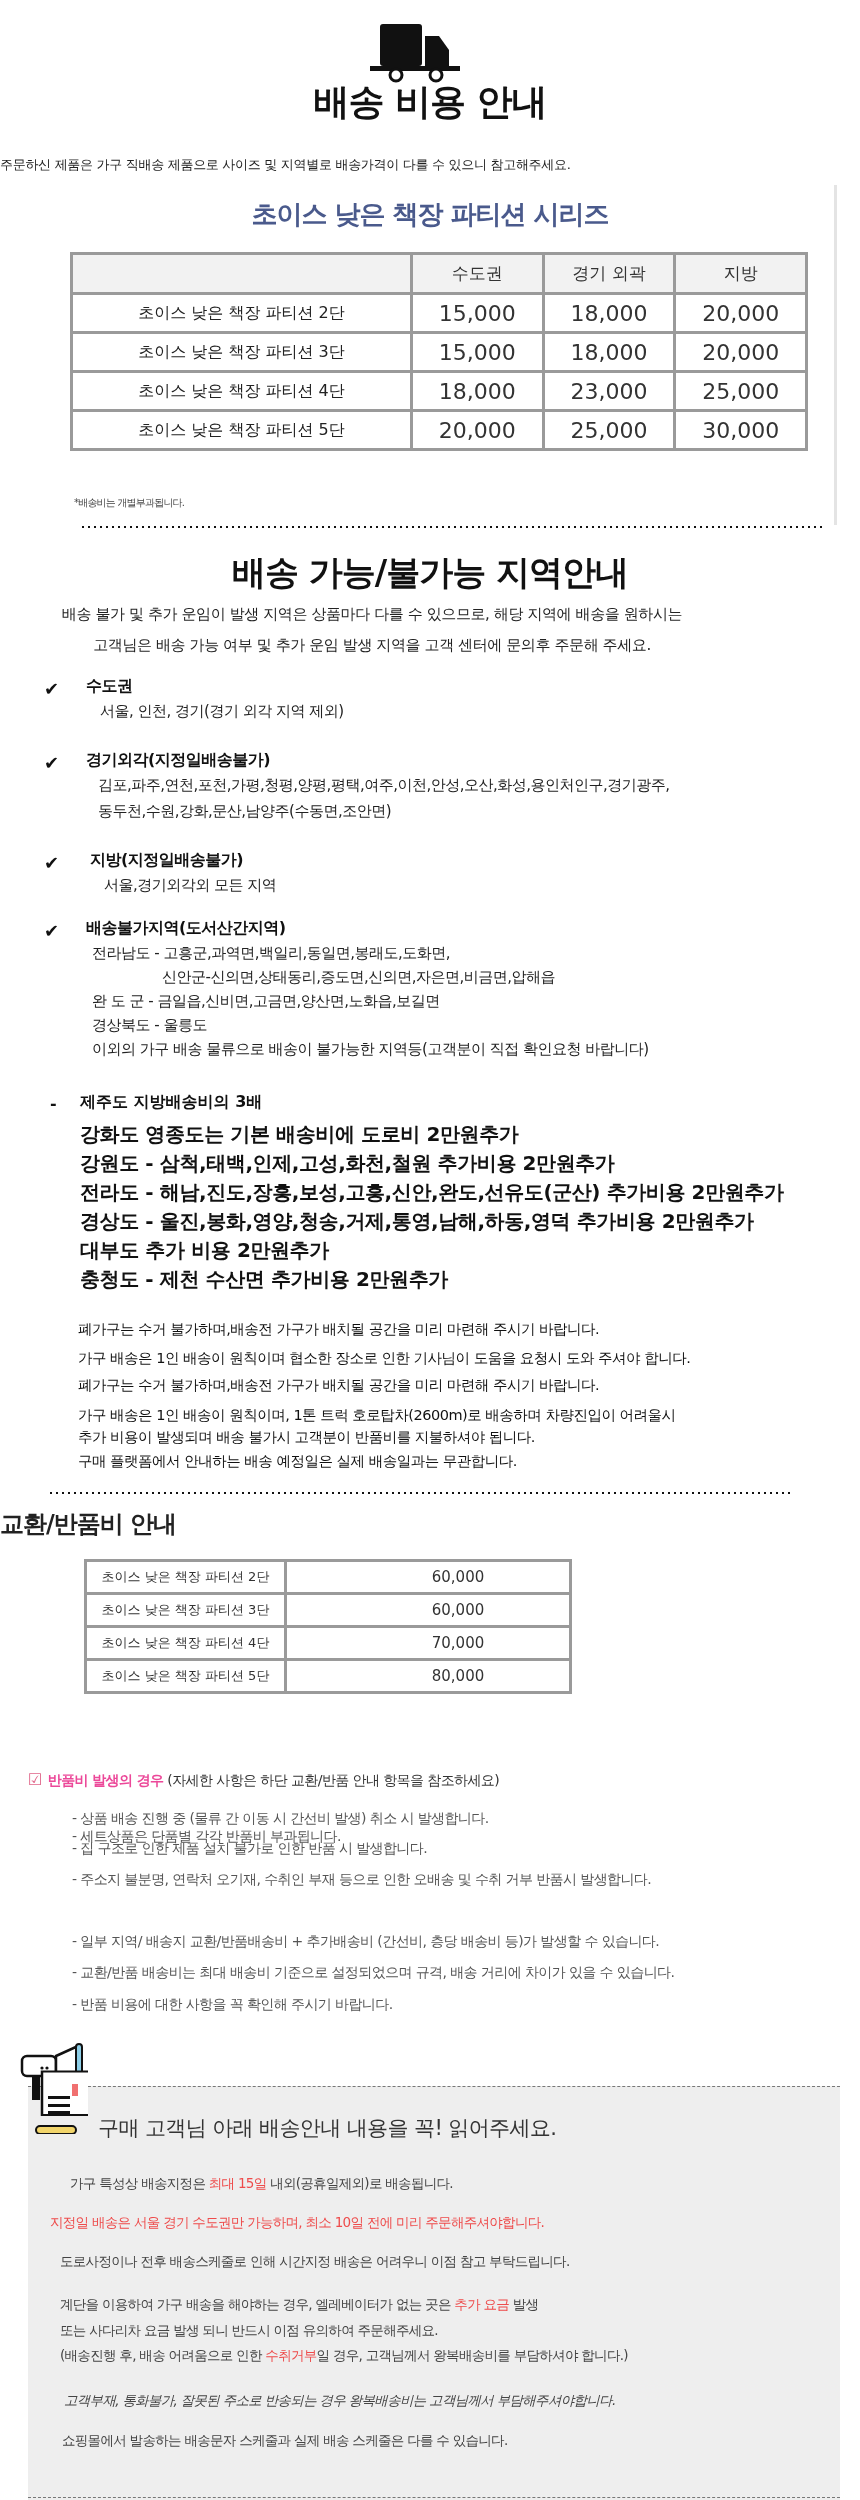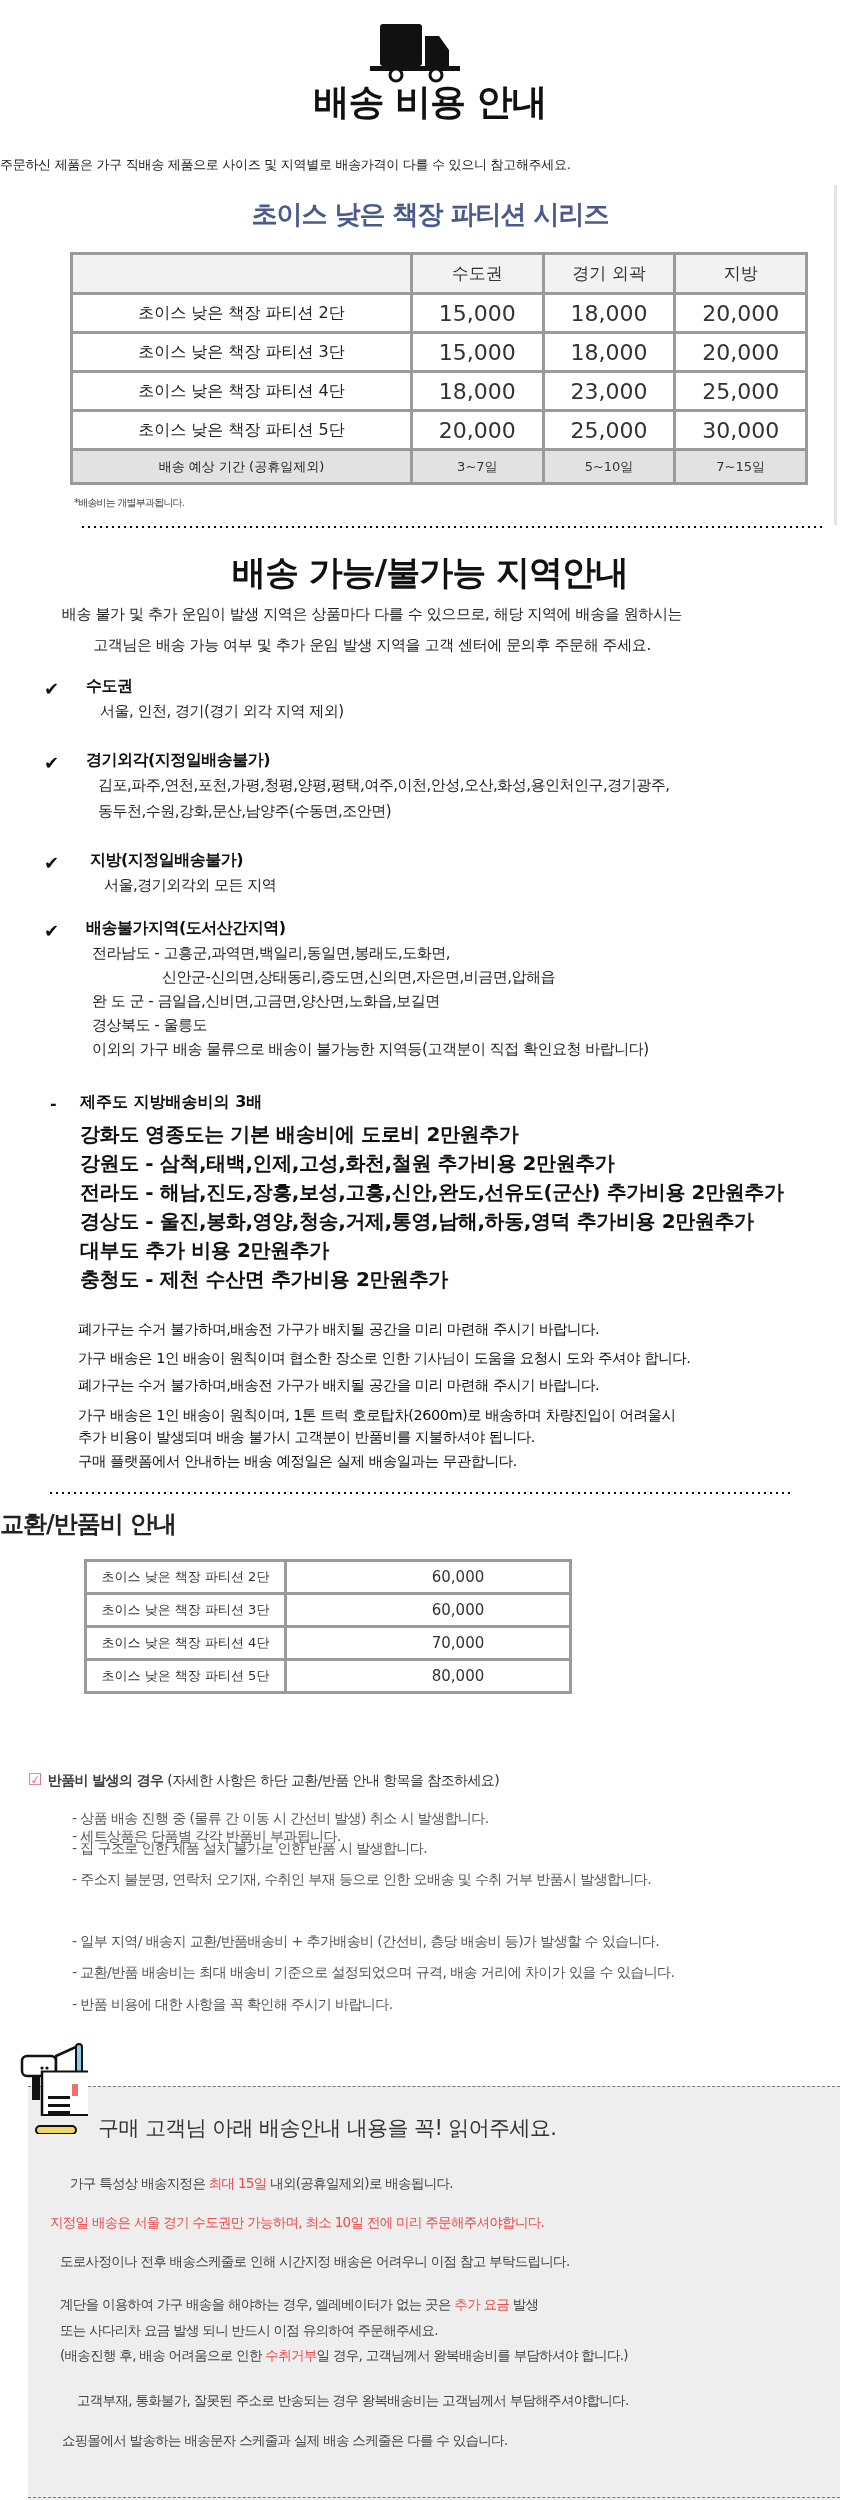--- a/index.html
+++ b/index.html
@@ -44,21 +44,21 @@
   .h3 { position: absolute; top: 1508px; left: 0; width: 860px; text-align: left; font-size: 24px; font-weight: bold; color: #222; letter-spacing: -1px; }
   table.ret { position: absolute; left: 84px; top: 1559px; width: 486px; border-collapse: collapse; border: 3px solid #9a9a9a; transform-origin: 0 0; }
   table.ret th, table.ret td { border: 3px solid #9a9a9a; font-weight: normal; color: #333; }
   table.ret th { background: #eeeeee; height: 38px; font-size: 14px; }
   table.ret td { height: 33px; font-size: 14px; background: #fff; }
   table.ret td.name { width: 200px; text-align: center; font-size: 13px; }
   table.ret td.val { text-align: center; padding-left: 60px; font-size: 15px; }
 
   .ret-case { position: absolute; left: 28px; top: 1770px; font-size: 14px; color: #333; letter-spacing: -0.6px; white-space: nowrap; }
   .ret-case .cb { color: #e0668a; font-size: 16px; margin-right: 6px; }
-  .ret-case b { color: #404040; }
+  .ret-case b { color: #ec4899; }
   .ret-item { position: absolute; left: 72px; font-size: 14px; color: #555; letter-spacing: -0.6px; white-space: nowrap; }
 
   .must { position: absolute; left: 28px; top: 2086px; width: 812px; height: 414px; background: #eeeeee; }
   .must-border { position: absolute; left: 28px; top: 2086px; width: 812px; border-top: 1px dashed #777; }
   .must-border-b { position: absolute; left: 28px; top: 2497px; width: 812px; border-top: 1px dashed #777; }
   .megaphone { position: absolute; left: 8px; top: 2034px; width: 80px; height: 100px; }
   .must-title { position: absolute; left: 98px; top: 2114px; font-size: 21px; color: #333; letter-spacing: -0.6px; white-space: nowrap; }
   .m-line { position: absolute; left: 70px; font-size: 13.5px; color: #444; letter-spacing: -0.7px; white-space: nowrap; }
   .m-line.red { color: #ee4b4b; }
   .red { color: #ee4b4b; }
@@ -104,26 +104,20 @@
     <td class="name">초이스 낮은 책장 파티션 4단</td>
     <td>18,000</td>
     <td>23,000</td>
     <td>25,000</td>
   </tr>
   <tr>
     <td class="name">초이스 낮은 책장 파티션 5단</td>
     <td>20,000</td>
     <td>25,000</td>
     <td>30,000</td>
-  </tr>
-  <tr class="period">
-    <td class="name">배송 예상 기간 (공휴일제외)</td>
-    <td>3~7일</td>
-    <td>5~10일</td>
-    <td>7~15일</td>
   </tr>
 </tbody>
   </table>
 <div class="footnote">*배송비는 개별부과됩니다.</div>
 
 <div class="dots dots1"></div>
 
 <div class="h2">배송 가능/불가능 지역안내</div>
 <div class="notice n1">배송 불가 및 추가 운임이 발생 지역은 상품마다 다를 수 있으므로,  해당 지역에 배송을 원하시는</div>
 <div class="notice n2">고객님은 배송 가능 여부 및 추가 운임 발생 지역을 고객 센터에 문의후 주문해 주세요.</div>
@@ -237,14 +231,14 @@
 </div>
 <div class="m-line red" style="top:2214px;left:50px;">지정일 배송은 서울 경기 수도권만  가능하며,  최소 10일 전에 미리 주문해주셔야합니다.</div>
 <div class="m-line" style="top:2253px;left:60px;">도로사정이나 전후 배송스케줄로 인해 시간지정 배송은 어려우니 이점 참고 부탁드립니다.</div>
 <div class="m-line" style="top:2296px;left:60px;">
   <span>계단을 이용하여 가구 배송을 해야하는 경우, 엘레베이터가 없는 곳은 </span><span class="red">추가 요금</span><span> 발생</span>
 </div>
 <div class="m-line" style="top:2322px;left:60px;">또는 사다리차 요금 발생 되니 반드시 이점 유의하여 주문해주세요.</div>
 <div class="m-line" style="top:2347px;left:60px;">
   <span>(배송진행 후, 배송 어려움으로 인한 </span><span class="red">수취거부</span><span>일 경우, 고객님께서 왕복배송비를 부담하셔야 합니다.)</span>
 </div>
-<div class="m-line" style="top:2392px;left:77px;">고객부재, 통화불가, 잘못된 주소로 반송되는 경우 왕복배송비는 고객님께서 부담해주셔야합니다.</div>
+<div class="m-line" style="top:2392px;left:64px;font-style:italic;">고객부재, 통화불가, 잘못된 주소로 반송되는 경우 왕복배송비는 고객님께서 부담해주셔야합니다.</div>
 <div class="m-line" style="top:2432px;left:62px;">쇼핑몰에서 발송하는 배송문자 스케줄과 실제 배송 스케줄은 다를 수 있습니다.</div>
 
 </body></html>

